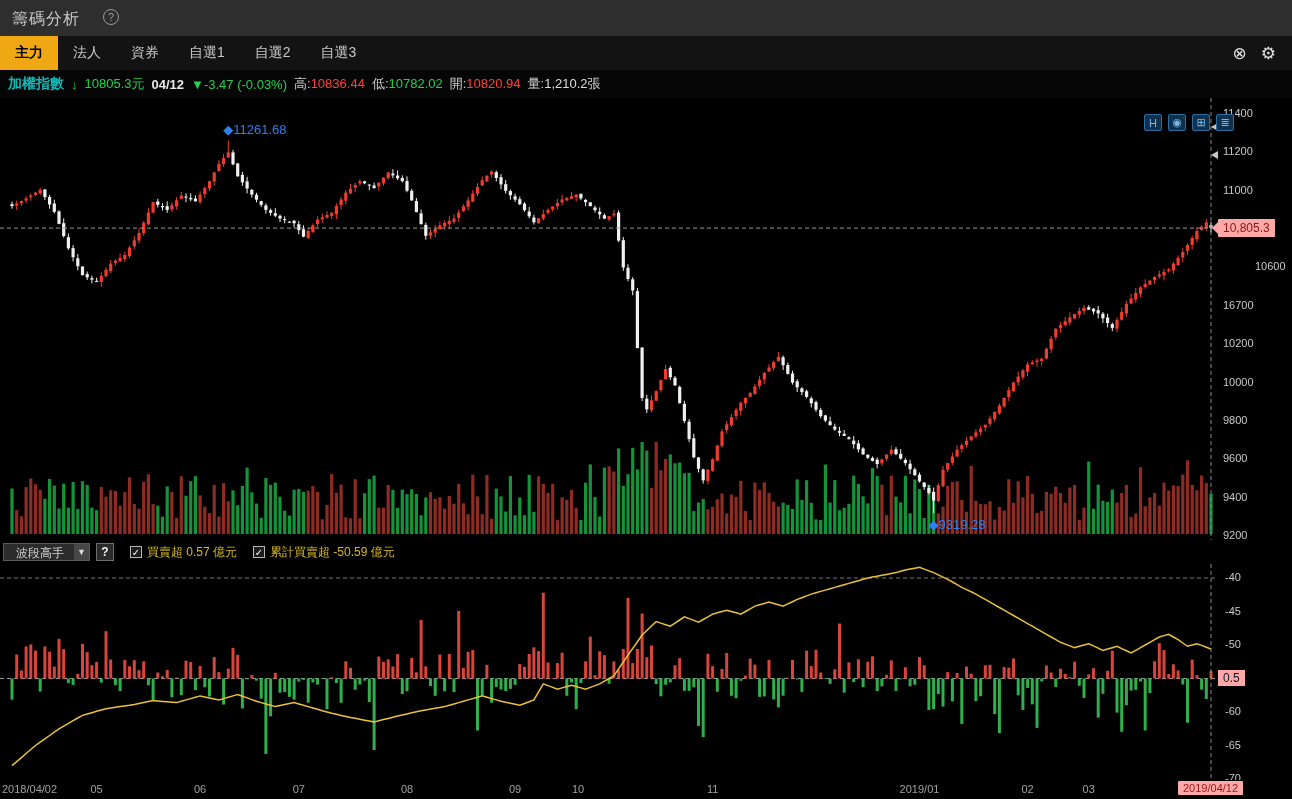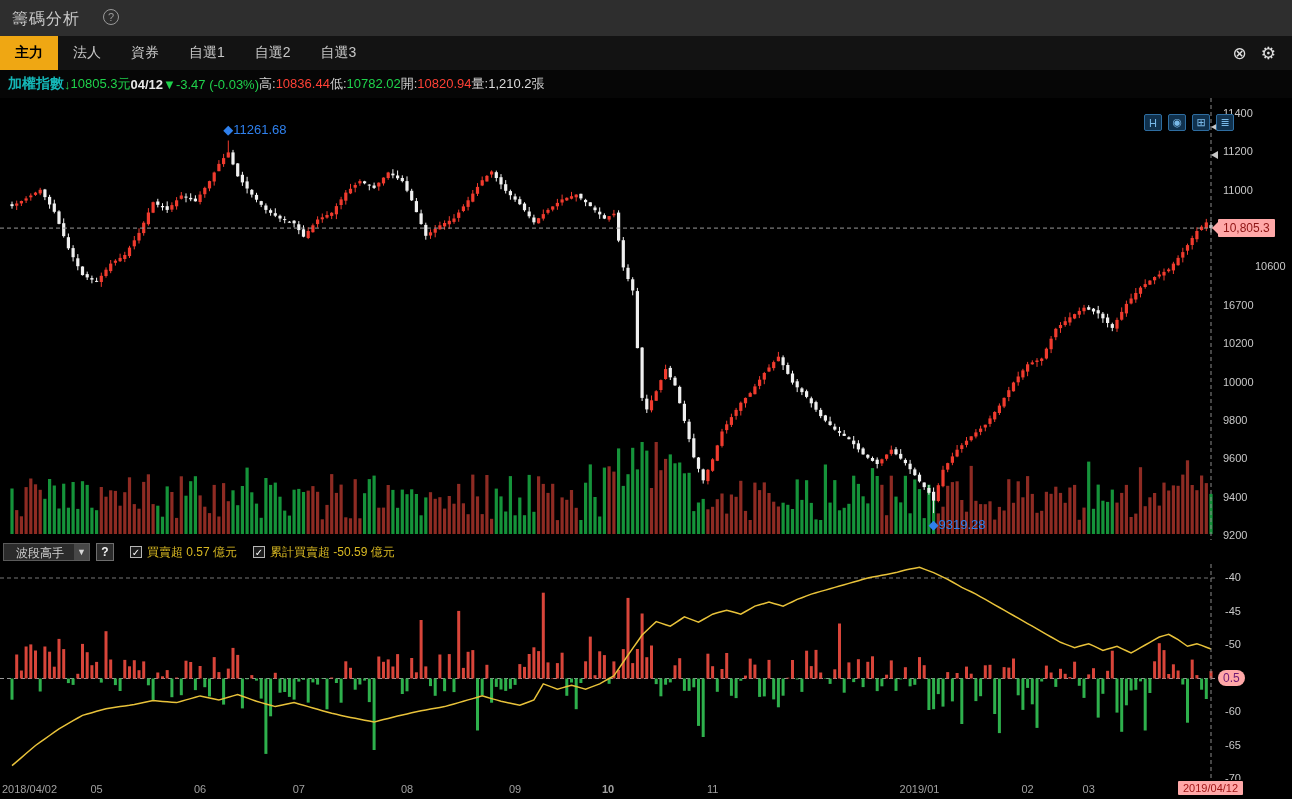--- a/index.html
+++ b/index.html
@@ -13,21 +13,21 @@
   .help-circle{width:16px;height:16px;border:1px solid #9a9a9a;border-radius:50%;color:#9a9a9a;font-size:11px;display:flex;align-items:center;justify-content:center;cursor:pointer}
 
   
   .tabbar{position:absolute;top:36px;left:0;right:0;height:34px;background:#131313;display:flex;align-items:stretch}
   .tab{padding:0 15px;display:flex;align-items:center;color:#c6c6c6;font-size:14px;cursor:pointer}
   .tab.active{background:#efa713;color:#000;font-weight:bold}
   .tabbar-right{margin-left:auto;display:flex;align-items:center;gap:14px;padding-right:16px;color:#e0e0e0;font-size:17px}
   .tabbar-right span{cursor:pointer}
 
   
-  .infobar{position:absolute;top:70px;left:0;right:0;height:28px;background:#060606;display:flex;align-items:center;padding:0 8px;font-size:13px;color:#ddd;white-space:nowrap}
+  .infobar{position:absolute;top:70px;left:0;right:0;height:28px;background:#060606;display:flex;align-items:center;gap:7px;padding:0 8px;font-size:13px;color:#ddd;white-space:nowrap}
   .q-name{color:#14b6b6;font-size:14px;font-weight:bold}
   .q-green{color:#1fd24c}
   .q-red{color:#ff4136}
   .q-white{color:#e8e8e8;font-weight:bold}
   .q-label{color:#cfcfcf}
   .q-vol{color:#dcdcdc}
 
   
   .chart-stack{position:absolute;top:98px;left:0;width:1292px;height:701px;background:#000}
   #main-svg{position:absolute;top:0;left:0}
@@ -36,21 +36,21 @@
   .main-axis{position:absolute;top:0;left:1220px;width:72px;height:442px}
   .panel-axis{position:absolute;top:466px;left:1222px;width:70px;height:216px}
   .ytick{position:absolute;left:3px;color:#c8c8c8;font-size:11px}
   .axmark{position:absolute;left:-9px;width:0;height:0;border-top:4px solid transparent;border-bottom:4px solid transparent;border-right:7px solid #c8c8c8}
 
   .chart-toolbar{position:absolute;top:16px;left:1144px;display:flex;gap:6px}
   .tool-btn{width:18px;height:17px;background:#10314d;border:1px solid #2e6da0;border-radius:2px;color:#79b9e8;font-size:11px;display:flex;align-items:center;justify-content:center;cursor:pointer}
 
   .price-tag{position:absolute;left:1218px;background:#ffa8a8;color:#8d1313;font-size:12px;padding:2px 5px;border-radius:1px}
   .price-tag::before{content:"";position:absolute;left:-6px;top:50%;margin-top:-6px;border-top:6px solid transparent;border-bottom:6px solid transparent;border-right:6px solid #ffa8a8}
-  .value-tag{position:absolute;left:1218px;background:#ffa8a8;color:#701a75;font-size:12px;padding:1px 5px;border-radius:8px}
+  .value-tag{position:absolute;left:1218px;background:#ffa8a8;color:#0f172a;font-size:12px;padding:1px 5px;border-radius:0}
 
   
   .panel-header{position:absolute;top:442px;left:0;right:0;height:24px;background:#000;display:flex;align-items:center;padding:0 3px}
   .select{display:flex;align-items:stretch;height:18px;border:1px solid #5a5a5a;background:#2b2b2b;cursor:pointer}
   .select-label{color:#cfcfcf;font-size:12px;padding:1px 8px 0 12px;min-width:70px}
   .select-caret{width:15px;background:#474747;color:#d8d8d8;font-size:9px;display:flex;align-items:center;justify-content:center}
   .help-btn{width:18px;height:18px;margin-left:6px;background:#2b2b2b;border:1px solid #6e6e6e;color:#f0f0f0;font-weight:bold;font-size:12px;display:flex;align-items:center;justify-content:center;cursor:pointer}
   .chk{display:flex;align-items:center;gap:5px;margin-left:16px;cursor:pointer}
   .chk .box{width:12px;height:12px;border:1px solid #b5b5b5;background:#1c1c1c;color:#fff;font-size:10px;line-height:11px;text-align:center}
   .chk-label{color:#d9b922;font-size:12px}
@@ -1193,21 +1193,21 @@
     <div class="value-tag" id="value-tag" style="top: 571.5px;">0.5</div>
 
     <div class="xaxis" id="xaxis">
       <div class="date-tag">2019/04/12</div>
     <div class="xtick" style="left: 2px;">2018/04/02</div>
         <div class="xtick" style="left: 96.6px; transform: translateX(-50%);">05</div>
         <div class="xtick" style="left: 200.1px; transform: translateX(-50%);">06</div>
         <div class="xtick" style="left: 298.8px; transform: translateX(-50%);">07</div>
         <div class="xtick" style="left: 407px; transform: translateX(-50%);">08</div>
         <div class="xtick" style="left: 515.1px; transform: translateX(-50%);">09</div>
-        <div class="xtick" style="left: 608px; transform: translateX(-50%); font-weight: bold;">10</div>
+        <div class="xtick" style="left: 578px; transform: translateX(-50%);">10</div>
         <div class="xtick" style="left: 712.6px; transform: translateX(-50%);">11</div>
         <div class="xtick" style="left: 816px; transform: translateX(-50%); margin-top: 20px;">12</div>
         <div class="xtick" style="left: 919.5px; transform: translateX(-50%);">2019/01</div>
         <div class="xtick" style="left: 1027.6px; transform: translateX(-50%);">02</div>
         <div class="xtick" style="left: 1088.7px; transform: translateX(-50%);">03</div>
       </div>
   </div>
 
 </div>
 

